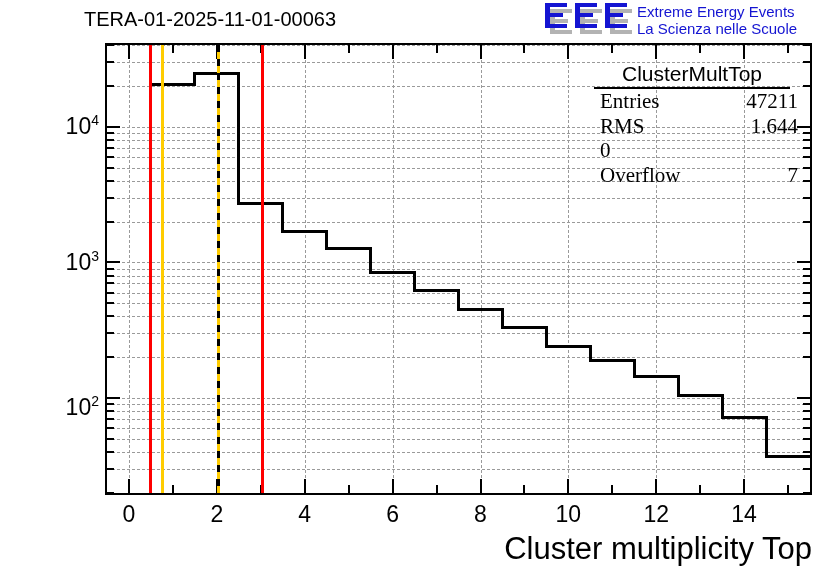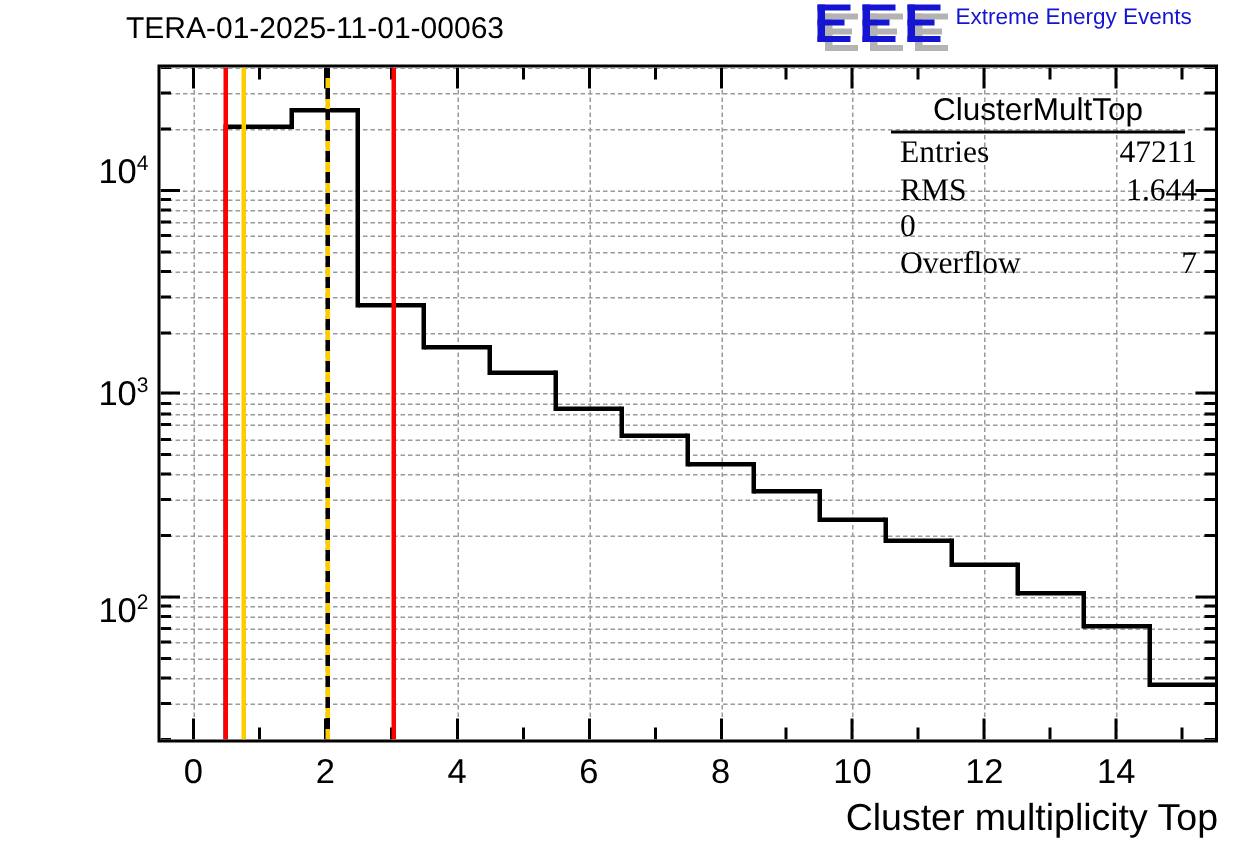--- a/index.html
+++ b/index.html
@@ -33,21 +33,21 @@
   .ytick-minor-r{right:0;width:7px;height:2px;}
   .xtick-major{bottom:0;width:2px;height:14px;}
   .xtick-minor{bottom:0;width:2px;height:8px;}
   .xtick-major-t{top:0;width:2px;height:14px;}
   .xtick-minor-t{top:0;width:2px;height:8px;}
 
   .ylab{position:absolute;right:0;text-align:right;font-size:23px;color:#000;white-space:nowrap;transform:translateY(-50%);}
   .ylab sup{font-size:14px;vertical-align:super;}
   .xlab{position:absolute;top:0;font-size:23px;color:#000;transform:translateX(-50%);}
 
-  .axis-title-x{position:absolute;right:24px;top:531px;font-size:25px;color:#000;white-space:nowrap;}
+  .axis-title-x{position:absolute;right:24px;top:531px;font-size:31px;color:#000;white-space:nowrap;}
 
   
   .hseg{position:absolute;background:#000;}
   .hh{height:3px;}
   .hv{width:3px;}
 
   
   .vline{position:absolute;top:0;height:448px;width:3px;}
   .vline-red{background:#fe0000;}
   .vline-orange{background:#ffcc00;}
@@ -96,20 +96,21 @@
           <div class="sh" style="left: 5px; top: 16px; width: 18px; height: 4px;"></div>
           <div class="sh" style="left: 5px; top: 27px; width: 22px; height: 4px;"></div>
           <div class="bl" style="left: 0px; top: 0px; width: 5px; height: 25px;"></div>
           <div class="bl" style="left: 0px; top: 0px; width: 22px; height: 4px;"></div>
           <div class="bl" style="left: 0px; top: 10px; width: 18px; height: 4px;"></div>
           <div class="bl" style="left: 0px; top: 21px; width: 22px; height: 4px;"></div>
         </div>
       </div>
     <div class="logo-text">
       <div>Extreme Energy Events</div>
+      <div>La Scienza nelle Scuole</div>
     </div>
   </div>
 
   <div class="frame"></div>
 
   <div class="plotarea" id="plotarea">
       <div class="gl gl-h" style="top: 424.1px;"></div>
       <div class="gl gl-h" style="top: 407.1px;"></div>
       <div class="gl gl-h" style="top: 394px;"></div>
       <div class="gl gl-h" style="top: 383.2px;"></div>
@@ -271,21 +272,21 @@
       <div class="vline vline-red" style="left: 41.6px;"></div>
       <div class="vline vline-orange" style="left: 53.9px;"></div>
       <div class="vline vline-dash-black" style="left: 110.1px;"></div>
       <div class="vline vline-dash-orange" style="left: 110.1px;"></div>
       <div class="vline vline-red" style="left: 154px;"></div>
     </div>
 
   <div id="ylabels">
       <div class="ylab" style="top: 407px; right: 737px;">10<sup>2</sup></div>
       <div class="ylab" style="top: 262.424px; right: 737px;">10<sup>3</sup></div>
-      <div class="ylab" style="top: 114px; right: 737px;">10<sup>4</sup></div>
+      <div class="ylab" style="top: 126px; right: 737px;">10<sup>4</sup></div>
     </div>
   <div id="xlabels">
       <div class="xlab" style="left: 128.969px; top: 501px;">0</div>
       <div class="xlab" style="left: 216.844px; top: 501px;">2</div>
       <div class="xlab" style="left: 304.719px; top: 501px;">4</div>
       <div class="xlab" style="left: 392.594px; top: 501px;">6</div>
       <div class="xlab" style="left: 480.469px; top: 501px;">8</div>
       <div class="xlab" style="left: 568.344px; top: 501px;">10</div>
       <div class="xlab" style="left: 656.219px; top: 501px;">12</div>
       <div class="xlab" style="left: 744.094px; top: 501px;">14</div>

